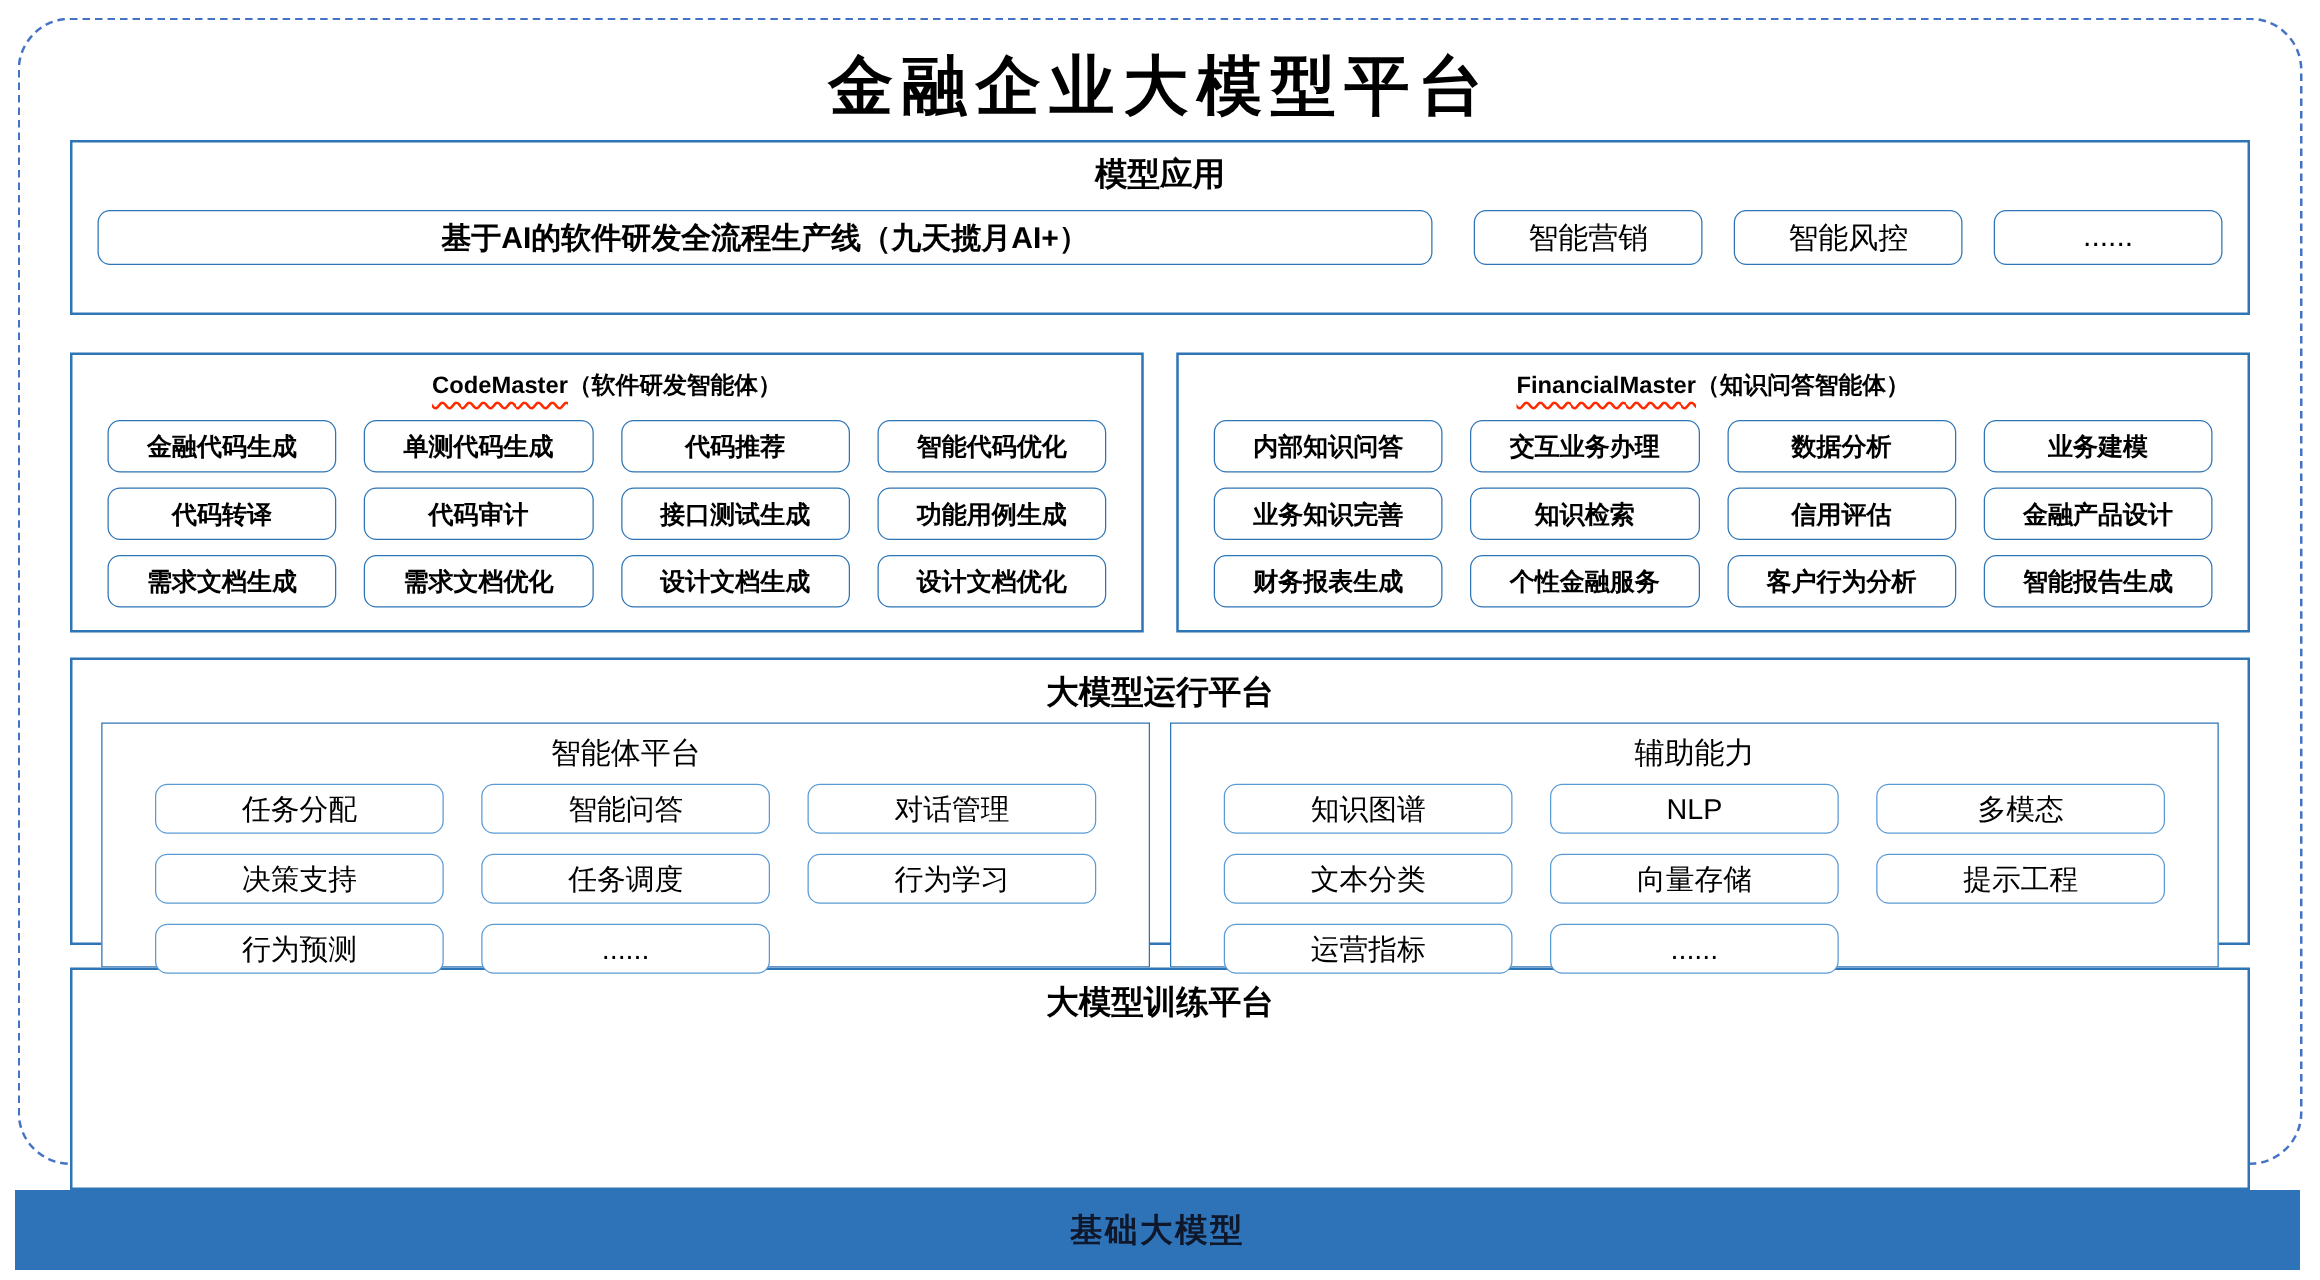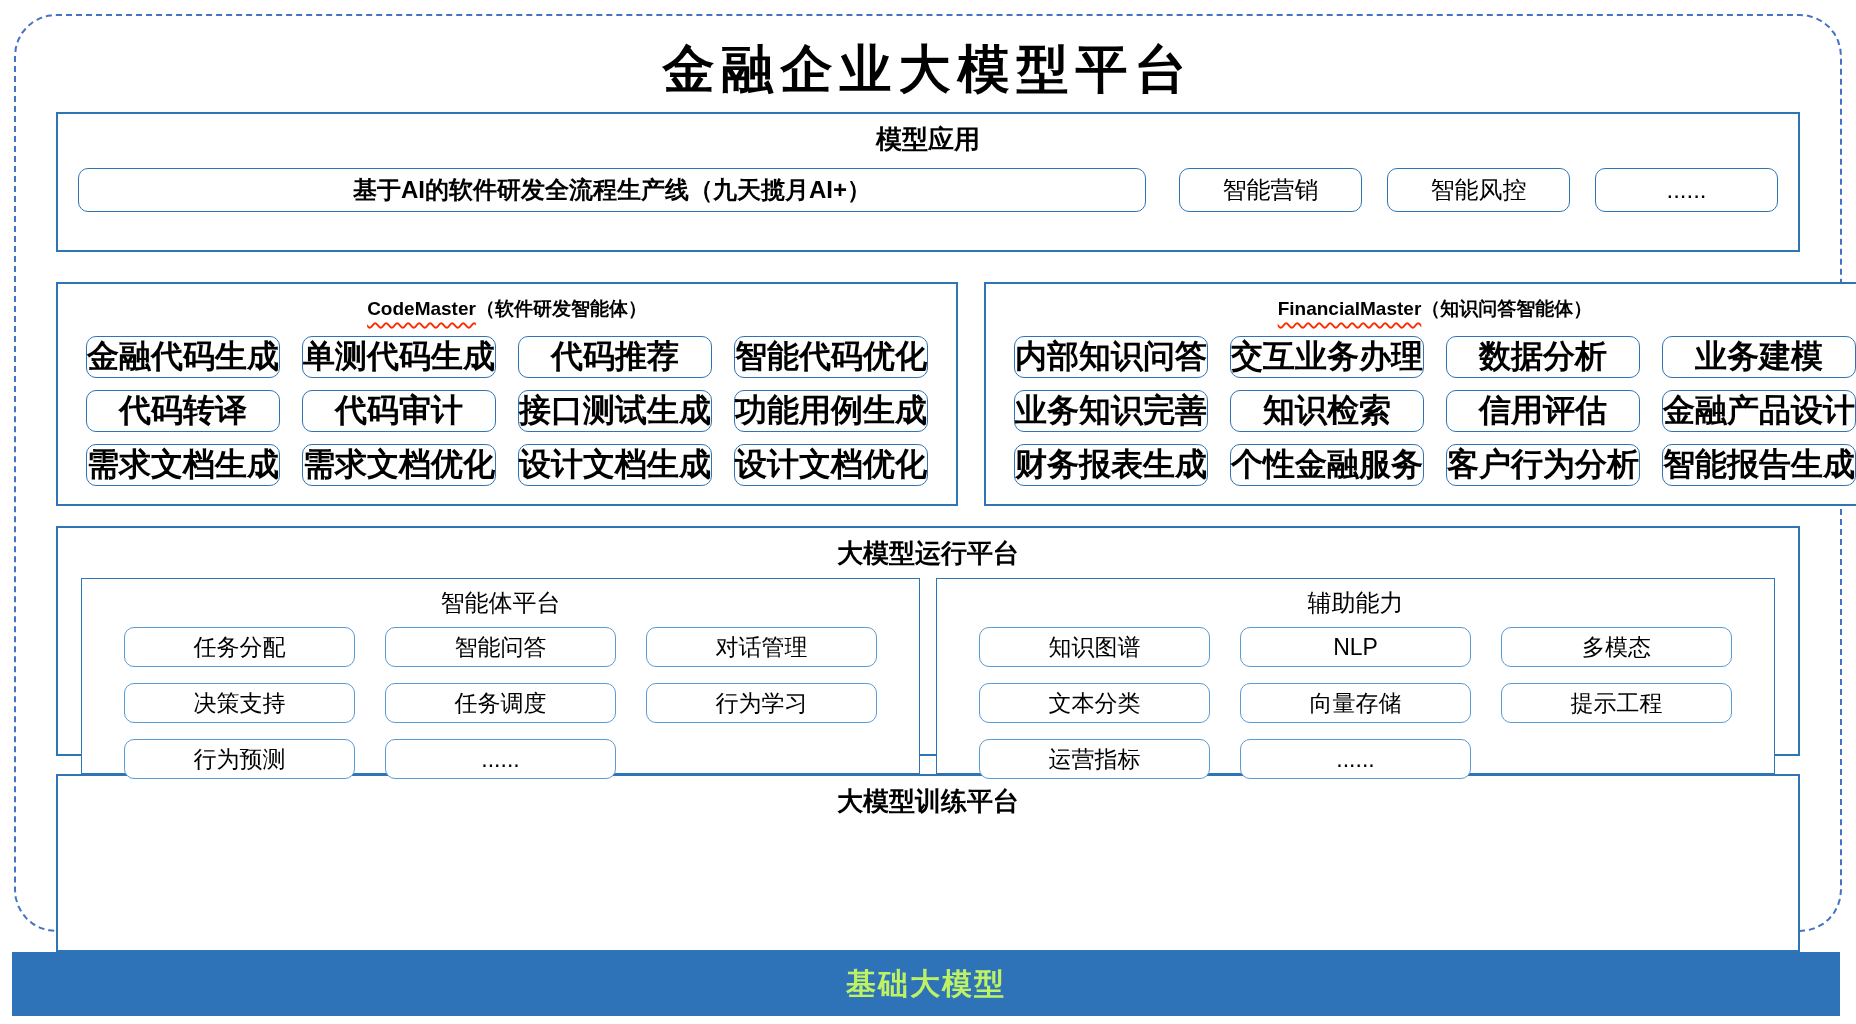--- a/index.html
+++ b/index.html
@@ -52,21 +52,21 @@
   .agent-title{text-align:center;font-size:19px;font-weight:bold;line-height:38px;}
   .wavy{
     text-decoration-line:underline;text-decoration-style:wavy;
     text-decoration-color:var(--c-wavy);text-decoration-thickness:2px;
     text-underline-offset:7px;
   }
   .grid4{
     display:grid;grid-template-columns:repeat(4,1fr);
     gap:12px 22px;padding:0 28px;margin-top:8px;
   }
-  .grid4 .chip{height:42px;font-weight:bold;font-size:32px;}
+  .grid4 .chip{height:42px;font-weight:bold;font-size:20px;}
 
   
   .sec-runtime{margin-top:20px;height:230px;padding-top:8px;}
   .runtime-cols{display:flex;gap:16px;padding:0 23px;margin-top:8px;}
   .sub-box{
     flex:1 1 0;height:196px;border:1.5px solid var(--c-border);
     padding-top:8px;background:#fff;
   }
   .sub-title{text-align:center;font-size:24px;font-weight:normal;line-height:32px;}
   .grid4-loose{
@@ -79,23 +79,23 @@
   .sec-training{margin-top:18px;height:178px;padding-top:8px;}
   .grid6{
     display:grid;grid-template-columns:repeat(6,1fr);
     gap:18px 22px;padding:0 30px;margin-top:12px;
   }
   .grid6 .chip{height:42px;font-weight:bold;font-size:24px;}
 
   
   .base-bar{
     position:absolute;left:12px;right:16px;top:952px;height:64px;
-    background:var(--c-bar);color:#bef264;
+    background:var(--c-bar);color:#0f172a;
     display:flex;align-items:center;justify-content:center;
-    font-size:30px;font-weight:bold;letter-spacing:2px;
+    font-size:26px;font-weight:bold;letter-spacing:2px;
   }
 </style>
 </head>
 <body>
 
 <div class="canvas">
 
   <div class="outer-frame">
 
     <h1 class="main-title">金融企业大模型平台</h1>

